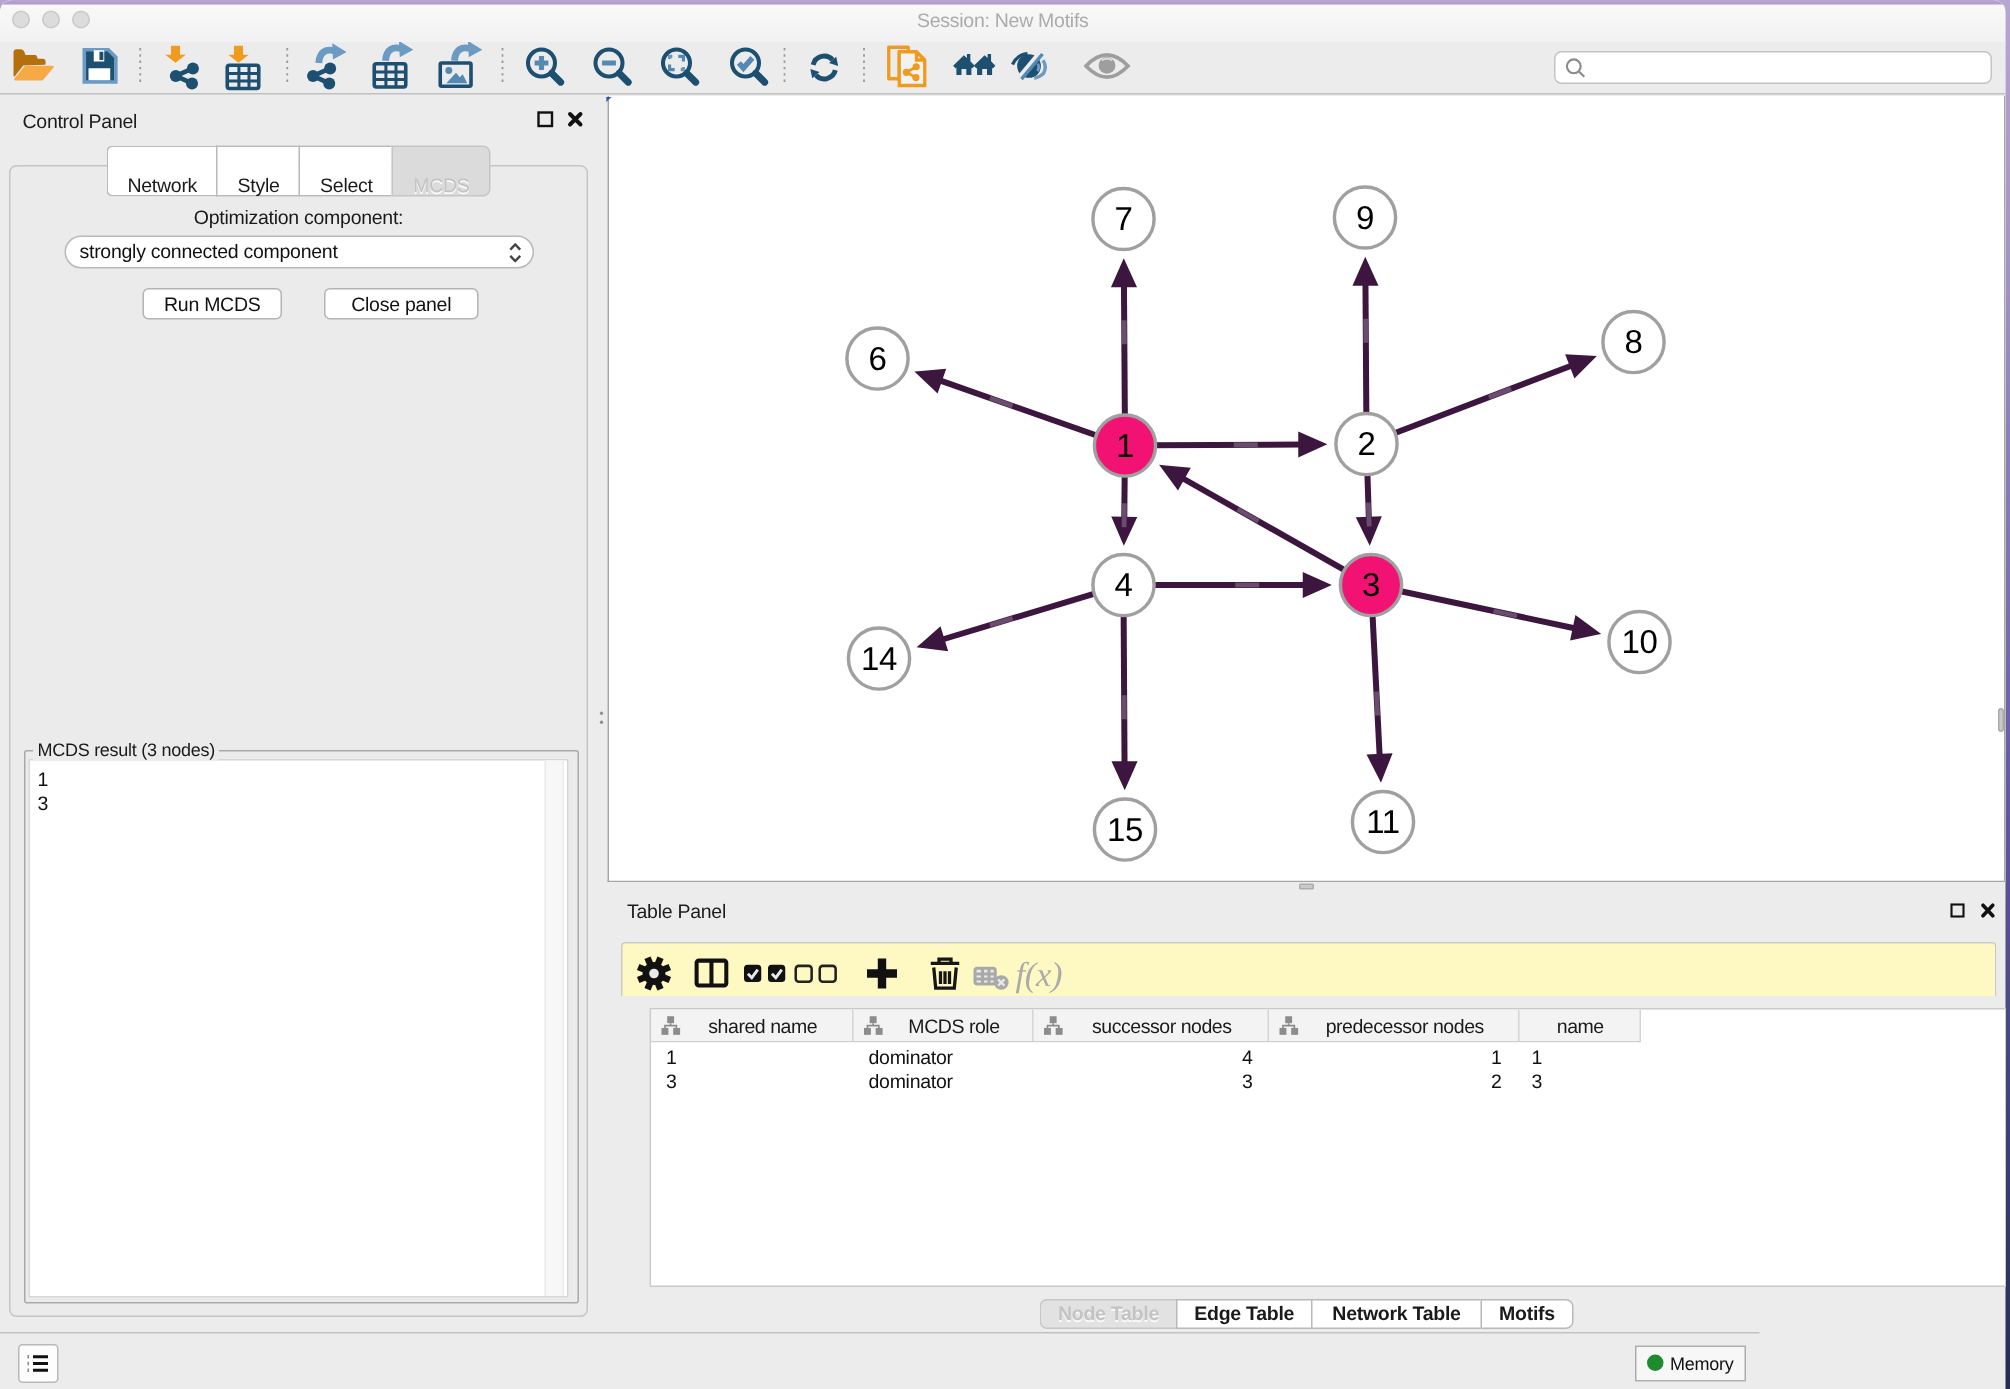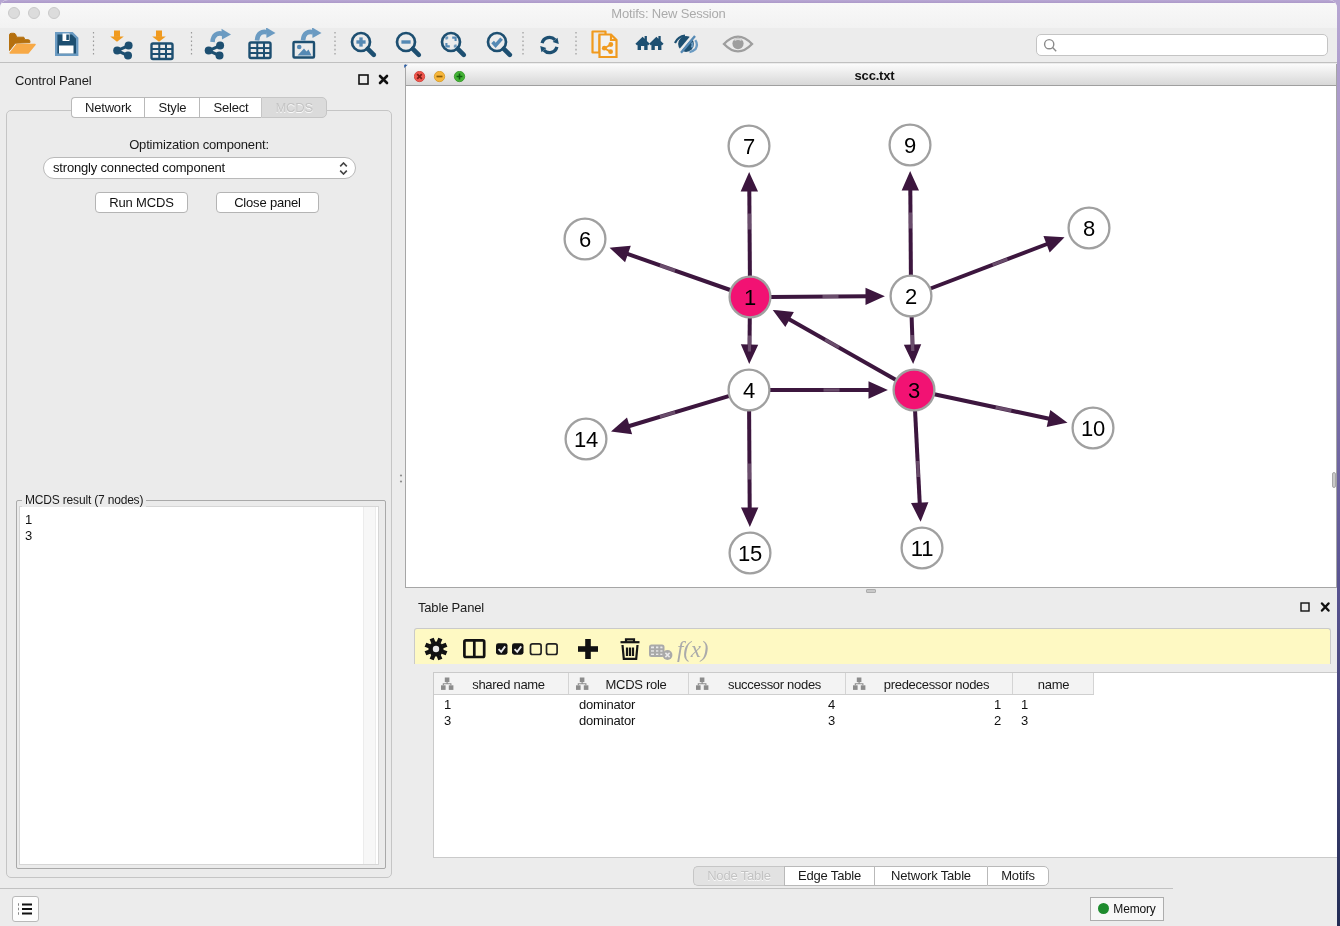--- a/index.html
+++ b/index.html
@@ -12,21 +12,21 @@
 .tl { position:absolute; top:6.5px; width:12px; height:12px; border-radius:50%; background:#dcdcdc; border:1px solid #c9c9c9; }
 #wtitle { position:absolute; top:6px; left:0; width:100%; text-align:center; font-size:13px; color:#ababab; }
 
 #toolbar { position:absolute; left:0; top:28px; width:100%; height:35px; background:#ececec; border-bottom:1px solid #c0c0c0; }
 #search { position:absolute; left:1036px; top:6px; width:292px; height:22px; background:#fff; border:1px solid #c4c4c4; border-radius:5px; }
 
 #cpanel { position:absolute; left:0; top:64px; width:398px; height:825px; }
 #cptitle { position:absolute; left:15px; top:9px; font-size:13px; color:#1c1c1c; }
 #cpinner { position:absolute; left:6px; top:46px; width:386px; height:768px; background:#ebebeb; border:1px solid #c5c5c5; border-radius:5px; }
 .tabrow { position:absolute; top:33px; left:0; width:100%; display:flex; justify-content:center; z-index:3; }
-.tab { height:21px; line-height:19px; font-size:13px; color:#1a1a1a; background:#fff; border:1px solid #b9b9b9; border-right:none; padding:0 13px; }
+.tab { height:21px; line-height:19px; font-size:13px; color:#1a1a1a; background:#fff; border:1px solid #b9b9b9; border-right:none; padding:16px 13px; }
 .tab:first-child { border-radius:4px 0 0 4px; }
 .tab.sel { background:#dbdbdb; border:1px solid #c6c6c6; border-radius:0 5px 5px 0; color:#c3c3c3; text-shadow:0 1px 0 #fafafa; }
 #optlabel { position:absolute; left:0; top:73px; width:100%; text-align:center; font-size:13px; color:#1a1a1a; }
 #combo { position:absolute; left:43px; top:93px; width:313px; height:22px; background:#fff; border:1px solid #b9b9b9; border-radius:11px; font-size:13px; line-height:20px; padding-left:9px; color:#111; }
 .btn { position:absolute; height:21px; background:#fff; border:1px solid #b4b4b4; border-radius:4px; font-size:13px; text-align:center; line-height:19px; color:#111; }
 
 #mcdsfs { position:absolute; left:16px; top:436px; width:370px; height:369px; border:1px solid #a9a9a9; border-radius:2px; }
 #mcdslbl { position:absolute; left:22px; top:429px; font-size:12px; color:#1a1a1a; background:#ebebeb; padding:0 3px; z-index:2; }
 #mcdstxt { position:absolute; left:19px; top:442px; width:360px; height:359px; background:#fff; border:1px solid #d6d6d6; font-size:13px; color:#111; padding:5px 0 0 5px; line-height:16px; }
 #mcdssb { position:absolute; right:2px; top:0px; width:13px; height:357px; background:#f7f7f7; border-left:1px solid #ececec; border-right:1px solid #ececec; }
@@ -37,38 +37,38 @@
 #netcanvas { position:absolute; left:0; top:22px; width:930px; height:501px; background:#fff; }
 .sthumb { position:absolute; background:#c9c9c9; border:1px solid #aaa; border-radius:2px; }
 
 #tpanel { position:absolute; left:405px; top:592px; width:932px; height:297px; }
 #tptitle { position:absolute; left:13px; top:8px; font-size:13px; color:#1c1c1c; }
 #ttoolbar { position:absolute; left:9px; top:36px; width:917px; height:36px; background:#fef9c3; border:1px solid #cacaca; border-radius:3px 3px 0 0; border-bottom:none; }
 #ttable { position:absolute; left:28px; top:80px; width:918px; height:186px; background:#fff; border:1px solid #cacaca; }
 .trow { position:absolute; font-size:13px; color:#111; }
 
 #btabs { position:absolute; left:288px; top:274px; display:flex; }
-.btab { height:20px; line-height:18px; font-size:13px; font-weight:normal; color:#1a1a1a; background:#fff; border:1px solid #b9b9b9; border-right:none; text-align:center; }
+.btab { height:20px; line-height:18px; font-size:13px; font-weight:bold; color:#1a1a1a; background:#fff; border:1px solid #b9b9b9; border-right:none; text-align:center; }
 .btab.sel { background:#e2e2e2; color:#c3c3c3; text-shadow:0 1px 0 #fafafa; border-radius:5px 0 0 5px; border-color:#c6c6c6; }
 .btab:last-child { border-right:1px solid #b9b9b9; border-radius:0 5px 5px 0; }
 
 #statusbar { position:absolute; left:0; top:888px; width:1173px; height:35px; background:#ececec; border-top:1px solid #c2c2c2; }
 #listbtn { position:absolute; left:12px; top:7px; width:27px; height:26px; background:#fdfdfd; border:1px solid #b9b9b9; border-radius:3px; }
 #membtn { position:absolute; right:9px; top:8px; width:74px; height:24px; background:#f7f7f7; border:1px solid #adadad; font-size:12px; color:#111; text-align:center; line-height:22px; }
 #memdot { display:inline-block; width:11px; height:11px; border-radius:50%; background:#1e8b2e; vertical-align:-1px; margin-right:4px; }
 </style>
 </head>
 <body>
 <div id="win">
   <div id="strip"></div>
   <div id="titlebar">
     <div class="tl" style="left:8px;"></div>
     <div class="tl" style="left:28px;"></div>
     <div class="tl" style="left:48px;"></div>
-    <div id="wtitle">Motifs: New Session</div>
+    <div id="wtitle">Session: New Motifs</div>
   </div>
   <div id="toolbar">
       <svg width="1337" height="38" style="position:absolute;left:0;top:0;">
         <g transform="translate(0,-28)">
           <line x1="93.5" y1="32" x2="93.5" y2="57" stroke="#9a9a9a" stroke-width="1.2" stroke-dasharray="1.6,2.6"></line>
           <line x1="191.5" y1="32" x2="191.5" y2="57" stroke="#9a9a9a" stroke-width="1.2" stroke-dasharray="1.6,2.6"></line>
           <line x1="335" y1="32" x2="335" y2="57" stroke="#9a9a9a" stroke-width="1.2" stroke-dasharray="1.6,2.6"></line>
           <line x1="523" y1="32" x2="523" y2="57" stroke="#9a9a9a" stroke-width="1.2" stroke-dasharray="1.6,2.6"></line>
           <line x1="576" y1="32" x2="576" y2="57" stroke="#9a9a9a" stroke-width="1.2" stroke-dasharray="1.6,2.6"></line>
           <g stroke-linejoin="round">
@@ -232,44 +232,33 @@
     </div>
     <div id="optlabel">Optimization component:</div>
     <div id="combo">strongly connected component
       <svg style="position:absolute;right:7px;top:4px;" width="9" height="13" viewBox="0 0 9 13">
           <path d="M1.2 4.4 L4.5 1 L7.8 4.4 M1.2 8.6 L4.5 12 L7.8 8.6" fill="none" stroke="#444" stroke-width="1.6"></path>
         </svg>
     </div>
     <div class="btn" style="left:95px;top:128px;width:93px;">Run MCDS</div>
     <div class="btn" style="left:216px;top:128px;width:103px;">Close panel</div>
     <div id="mcdsfs"></div>
-      <div id="mcdslbl">MCDS result (7 nodes)</div>
+      <div id="mcdslbl">MCDS result (3 nodes)</div>
     <div id="mcdstxt">1<br>3<div id="mcdssb"></div></div>
   </div>
 
   <svg style="position:absolute;left:404px;top:64px;z-index:5;" width="6" height="6">
       <polygon points="0.2,0.7 3.7,0.7 0.2,4" fill="#2d5fa6"></polygon>
     </svg>
   <svg style="position:absolute;left:399px;top:473px;z-index:5;" width="5" height="12">
       <circle cx="2" cy="2.5" r="1.1" fill="#8f8f8f"></circle>
       <circle cx="2" cy="8.5" r="1.1" fill="#8f8f8f"></circle>
     </svg>
   <div style="position:absolute;left:866px;top:589px;width:10px;height:4px;background:#c9c9c9;border:1px solid #adadad;border-radius:1px;z-index:5;"></div>
   <div id="netframe">
-    <div id="nettitle">
-      <svg style="position:absolute;left:8px;top:7px;" width="62" height="12" viewBox="0 0 62 12">
-        <circle cx="5.5" cy="5.5" r="5.2" fill="#f2574e" stroke="#c94039" stroke-width="0.8"></circle>
-        <path d="M3.2,3.2 L7.8,7.8 M7.8,3.2 L3.2,7.8" stroke="#7e1d15" stroke-width="1.8"></path>
-        <circle cx="25.5" cy="5.5" r="5.2" fill="#f7b63a" stroke="#d49a26" stroke-width="0.8"></circle>
-        <path d="M22.5,5.5 h6" stroke="#895c07" stroke-width="1.7"></path>
-        <circle cx="45.5" cy="5.5" r="5.2" fill="#43b335" stroke="#349328" stroke-width="0.8"></circle>
-        <path d="M42.6,5.5 h5.8 M45.5,2.6 v5.8" stroke="#0e5d10" stroke-width="1.6"></path>
-      </svg>
-      <div id="nettext">scc.txt</div>
-    </div>
     <div id="netcanvas">
         <svg width="930" height="501" style="position:absolute;left:0;top:0;">
           <g stroke="#3c163e" stroke-width="4" fill="#3c163e">
             <line x1="343.9" y1="191.5" x2="343.3" y2="103.5"></line>
             <polygon points="343.2,91.0 348.9,103.5 337.7,103.5"></polygon>
             <line x1="325.6" y1="204.5" x2="220.0" y2="167.4"></line>
             <polygon points="208.2,163.3 221.9,162.1 218.2,172.7"></polygon>
             <line x1="363.5" y1="210.9" x2="461.5" y2="210.3"></line>
             <polygon points="474.0,210.2 461.5,215.9 461.5,204.7"></polygon>
             <line x1="343.8" y1="230.5" x2="343.5" y2="260.5"></line>

